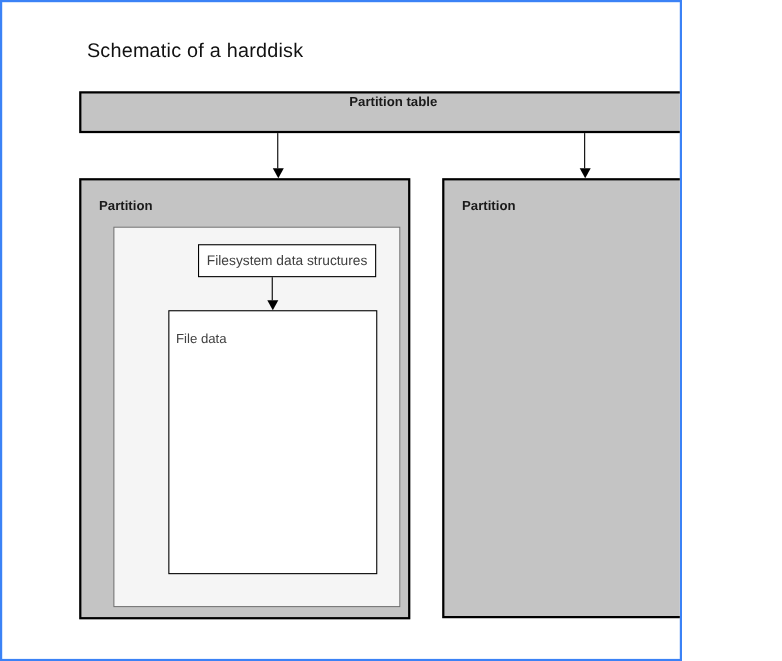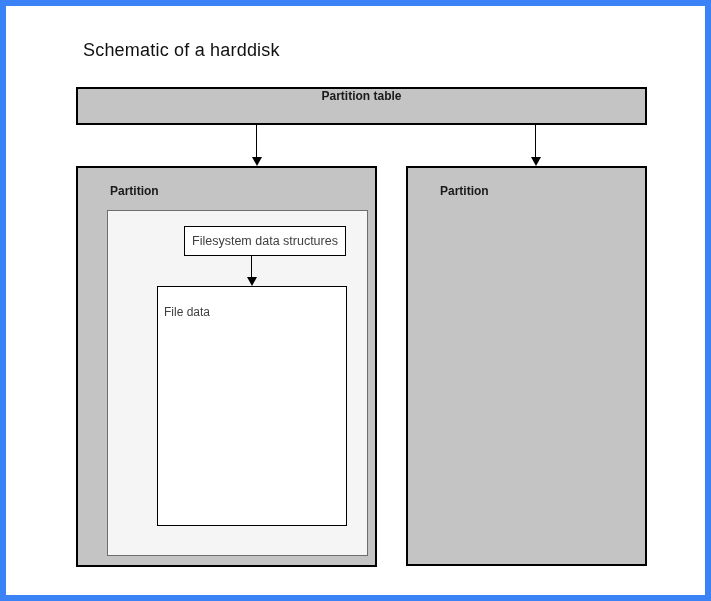--- a/index.html
+++ b/index.html
@@ -1,18 +1,18 @@
 <!DOCTYPE html>
 <html style="--background: #ffffff; --partition-fill: #c4c4c4; --partition-border: #000000; --inner-fill: #f5f5f5; --inner-border: #6e6e6e; --white-box-fill: #ffffff; --white-box-border: #000000; --arrow: #000000; --text: #1a1a1a;"><head>
 <meta charset="utf-8">
 <style>
   html, body { margin:0; padding:0; background:#fff; }
   .canvas {
-    position:relative; width:711px; height:601px;
-    box-sizing:border-box; border:6px solid #3b82f6;
+    position:relative; width:620px; height:601px;
+    box-sizing:border-box; border:2px solid #3b82f6;
     background:var(--background,#ffffff);
     font-family:"Liberation Sans", sans-serif;
     overflow:hidden;
   }
   .title {
     position:absolute; left:77px; top:34px; margin:0;
     font-size:18px; font-weight:400; color:#111;
     letter-spacing:0.2px;
   }
   .gray-box {
@@ -20,21 +20,21 @@
     background:var(--partition-fill,#c4c4c4);
     border:2px solid var(--partition-border,#000000);
   }
   .partition-table {
     left:70px; top:81px; width:571px; height:38px;
     display:flex; justify-content:center;
   }
   .bold-label { font-size:12px; font-weight:700; color:var(--text,#1a1a1a); }
   .partition.left  { left:70px;  top:160px; width:301px; height:401px; }
   .partition.right { left:400px; top:160px; width:241px; height:400px; }
-  .partition-label { position:absolute; left:16px; top:16px;padding-left:16px; }
+  .partition-label { position:absolute; left:0; top:16px;padding-left:16px; }
   .inner-box {
     position:absolute; left:29px; top:42px; width:261px; height:346px;
     box-sizing:border-box;
     background:var(--inner-fill,#f5f5f5);
     border:1px solid var(--inner-border,#6e6e6e);
   }
   .white-box {
     position:absolute; box-sizing:border-box;
     background:var(--white-box-fill,#ffffff);
     border:1.5px solid var(--white-box-border,#000000);

